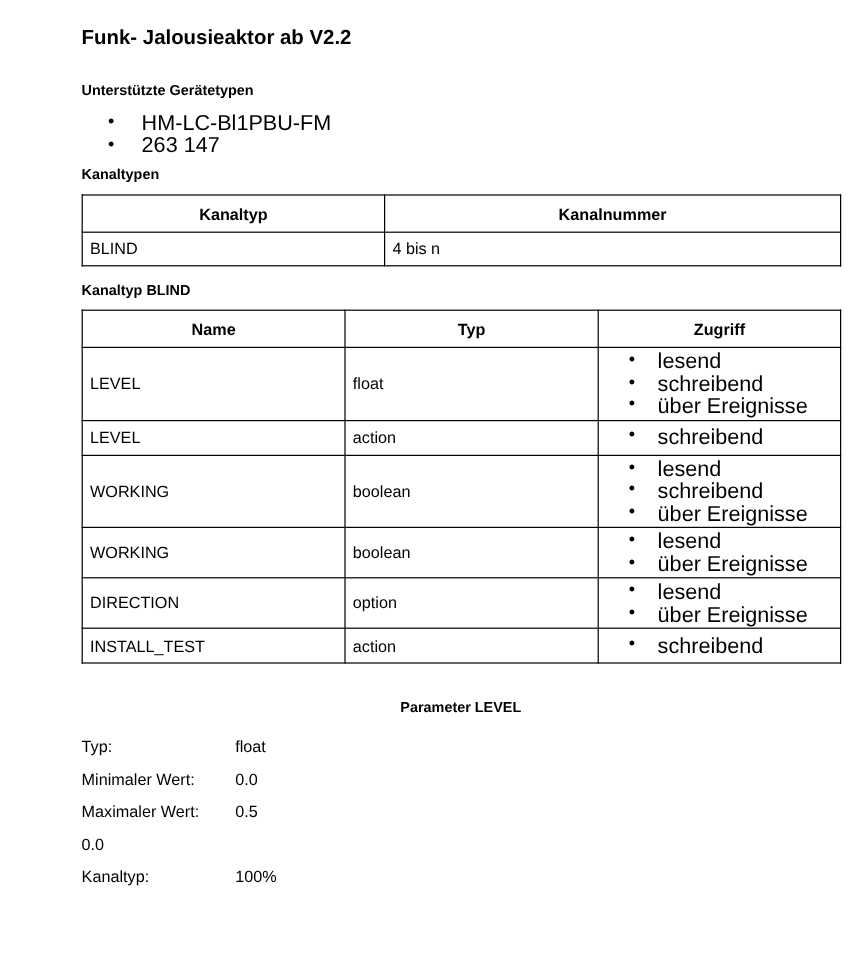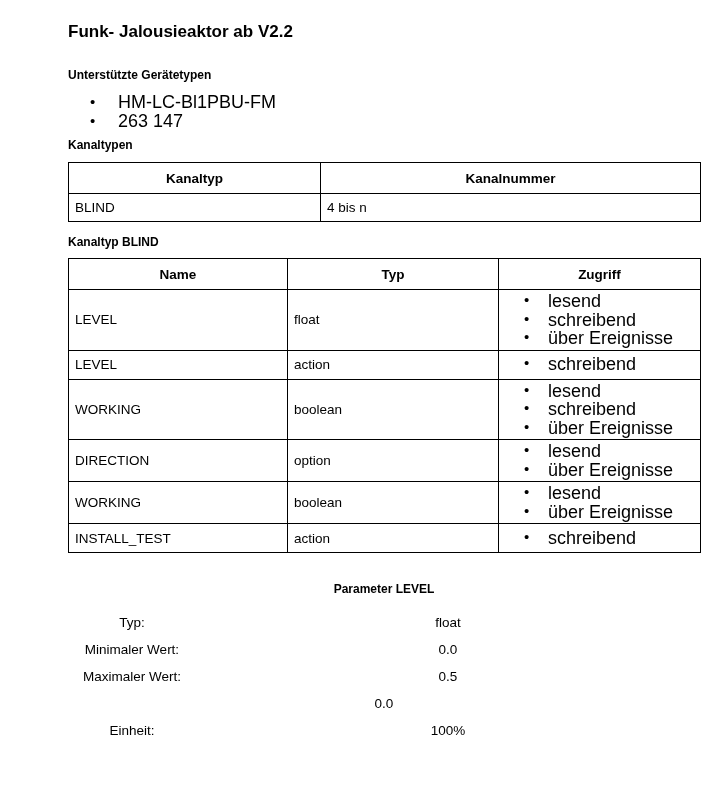--- a/index.html
+++ b/index.html
@@ -84,21 +84,20 @@
   td.zugriff-cell ul.bullet-list { margin-left: 19px; }
   td.zugriff-cell ul.bullet-list > li { padding-left: 24px; line-height: 18.5px; }
   td.zugriff-cell { padding-top: 5px; padding-bottom: 5px; }
 
   .kv-section { margin-top: 14px; }
   .kv-row {
     display: flex;
     font-size: 13.5px;
     line-height: 19px;
     margin-bottom: 8px;
-    text-align: center;
   }
   .kv-label {
     width: 128px;
     flex: 0 0 128px;
   }
   .kv-value { flex: 1; }
   .kv-value ul.bullet-list { margin-left: 22px; }
 </style>
 </head>
 <body>
@@ -174,40 +173,40 @@
           <td>boolean</td>
           <td class="zugriff-cell">
             <ul class="bullet-list">
               <li>lesend</li>
               <li>schreibend</li>
               <li>über Ereignisse</li>
             </ul>
           </td>
         </tr>
         <tr>
+          <td>WORKING</td>
+          <td>boolean</td>
+          <td class="zugriff-cell">
+            <ul class="bullet-list">
+              <li>lesend</li>
+              <li>über Ereignisse</li>
+            </ul>
+          </td>
+        </tr>
+        <tr>
           <td>DIRECTION</td>
           <td>option</td>
           <td class="zugriff-cell">
             <ul class="bullet-list">
               <li>lesend</li>
               <li>über Ereignisse</li>
             </ul>
           </td>
         </tr>
         <tr>
-          <td>WORKING</td>
-          <td>boolean</td>
-          <td class="zugriff-cell">
-            <ul class="bullet-list">
-              <li>lesend</li>
-              <li>über Ereignisse</li>
-            </ul>
-          </td>
-        </tr>
-        <tr>
           <td>INSTALL_TEST</td>
           <td>action</td>
           <td class="zugriff-cell">
             <ul class="bullet-list">
               <li>schreibend</li>
             </ul>
           </td>
         </tr>
       </tbody>
     </table>
@@ -229,19 +228,19 @@
       <div class="kv-row">
         <div class="kv-label">Maximaler Wert:</div>
         <div class="kv-value">0.5</div>
       </div>
 
       <div class="kv-row">
         <div class="kv-value">0.0</div>
       </div>
 
       <div class="kv-row">
-        <div class="kv-label">Einheit:</div>
+        <div class="kv-label">Kanaltyp:</div>
         <div class="kv-value">100%</div>
       </div>
 
     </div>
   </div>
 </div>
 
 </body></html>

